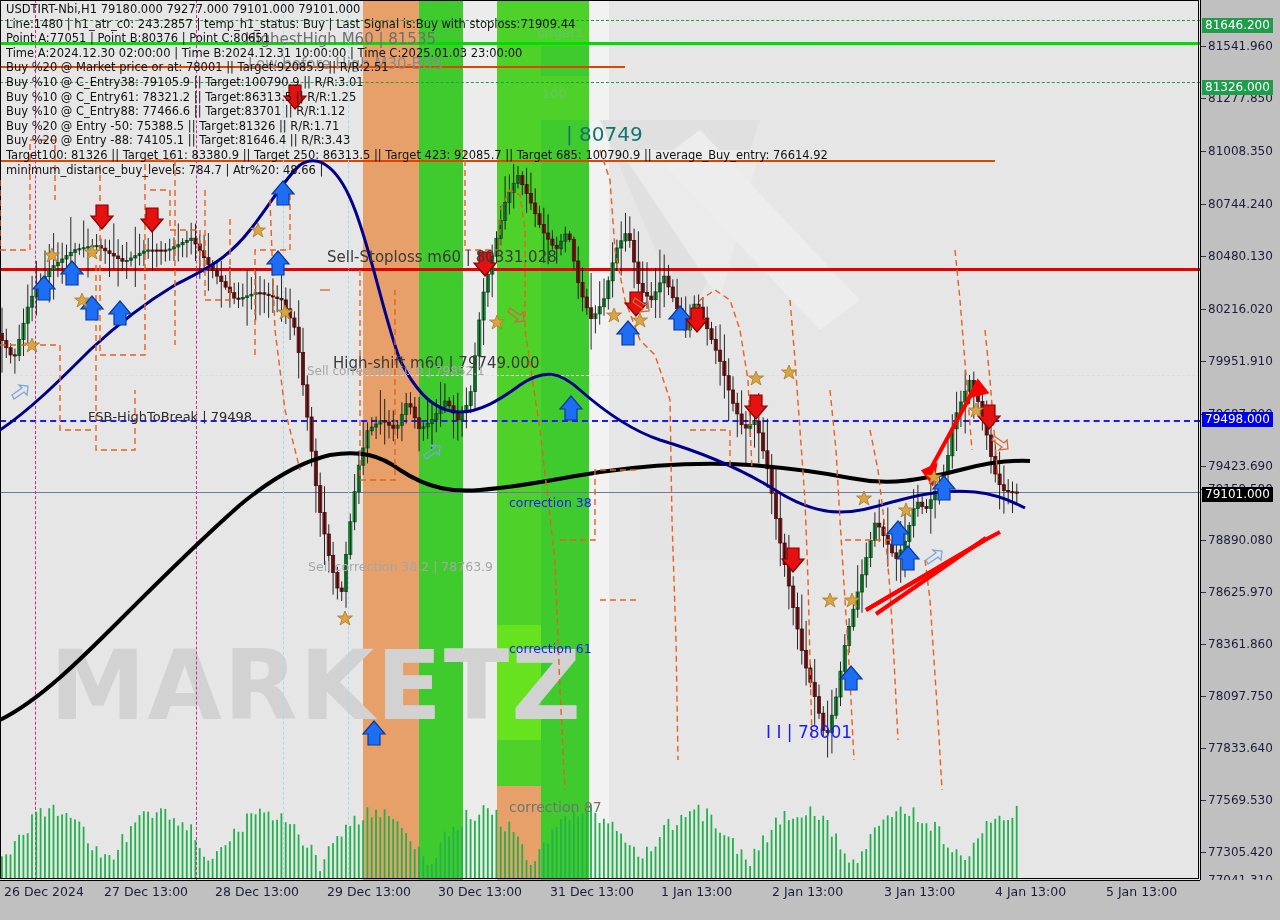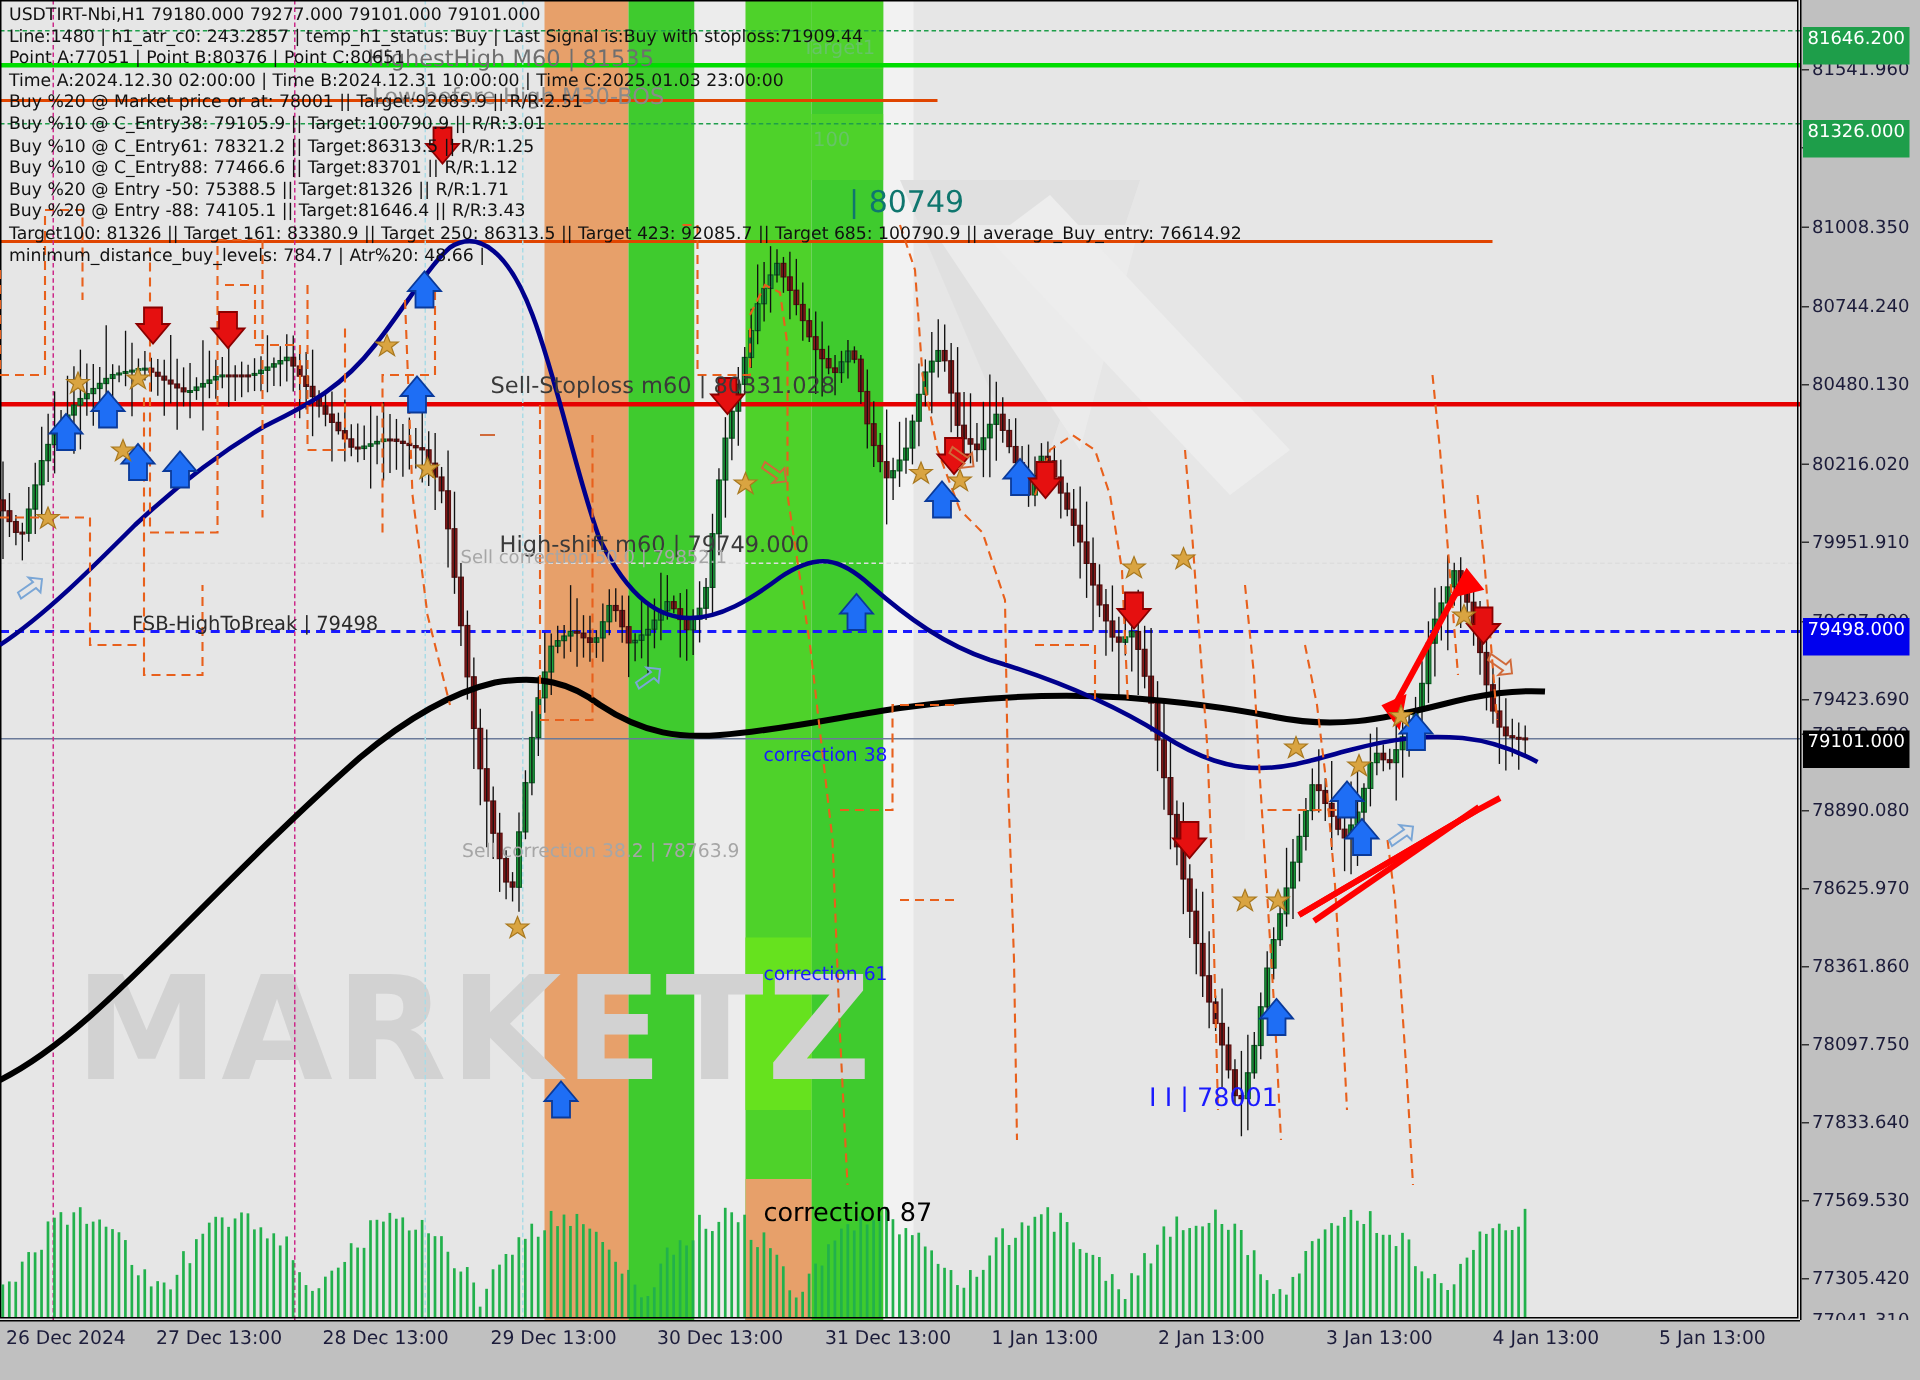--- a/index.html
+++ b/index.html
@@ -22,21 +22,21 @@
   #hdr{position:absolute;left:6px;top:2px;font-size:11.5px;line-height:14.6px;white-space:nowrap;z-index:40;}
   #hdr div{color:#111;}
 
   svg.layer{position:absolute;left:0;top:0;width:1200px;height:880px;overflow:visible;}
 
   
   #paxis{position:absolute;left:1200px;top:0;width:80px;height:880px;background:#c0c0c0;border-left:1px solid #000;box-sizing:border-box;}
   .ptick{position:absolute;left:0;font-size:12px;color:#1c1c3a;white-space:nowrap;}
   .ptick i{position:absolute;left:0;top:7px;width:5px;height:0;border-top:1px solid #333;font-style:normal;}
   .ptick span{position:absolute;left:7px;top:0;}
-  .pbadge{position:absolute;left:1px;height:25px;line-height:15px;padding:0 3px;font-size:12px;white-space:nowrap;}
+  .pbadge{position:absolute;left:1px;height:15px;line-height:15px;padding:0 3px;font-size:12px;white-space:nowrap;}
 
   
   #taxis{position:absolute;left:0;top:880px;width:1200px;height:40px;background:#c0c0c0;border-top:1px solid #000;box-sizing:border-box;}
   .ttick{position:absolute;top:3px;font-size:12.5px;color:#1c1c3a;white-space:nowrap;}
   #corner{position:absolute;left:1200px;top:880px;width:80px;height:40px;background:#c0c0c0;}
 </style>
 </head>
 <body>
 
 <div id="root">
@@ -939,21 +939,21 @@
         <div class="lbl" style="left: 248px; top: 55px; font-size: 15px; color: rgb(138, 138, 138); z-index: 30;">Low before High  M30-BOS</div>
         <div class="lbl" style="left: 535px; top: 25px; font-size: 13px; color: rgb(102, 196, 102); z-index: 30;">Target1</div>
         <div class="lbl" style="left: 542px; top: 86px; font-size: 13px; color: rgb(102, 196, 102); z-index: 30;">100</div>
         <div class="lbl" style="left: 327px; top: 248px; font-size: 15px; color: rgb(58, 58, 58); z-index: 30;">Sell-Stoploss m60 | 80331.028</div>
         <div class="lbl" style="left: 333px; top: 354px; font-size: 15px; color: rgb(58, 58, 58); z-index: 30;">High-shift m60 | 79749.000</div>
         <div class="lbl" style="left: 307px; top: 364px; font-size: 12px; color: rgb(166, 166, 166); z-index: 30;">Sell correction 50.0 | 79852.1</div>
         <div class="lbl" style="left: 88px; top: 409px; font-size: 13px; color: rgb(42, 42, 42); z-index: 30;">FSB-HighToBreak | 79498</div>
         <div class="lbl" style="left: 308px; top: 559px; font-size: 12.5px; color: rgb(166, 166, 166); z-index: 30;">Sell correction 38.2 | 78763.9</div>
         <div class="lbl" style="left: 509px; top: 495px; font-size: 12.5px; color: rgb(26, 26, 255); z-index: 30;">correction 38</div>
         <div class="lbl" style="left: 509px; top: 641px; font-size: 12.5px; color: rgb(26, 26, 255); z-index: 30;">correction 61</div>
-        <div class="lbl" style="left: 509px; top: 799px; font-size: 17px; color: #000000; z-index: 30;">correction 87</div>
+        <div class="lbl" style="left: 509px; top: 799px; font-size: 14px; color: #737373; z-index: 30;">correction 87</div>
         <div class="lbl" style="left: 566px; top: 122px; font-size: 20px; color: #0f766e; z-index: 30;">| 80749</div>
         <div class="lbl" style="left: 766px; top: 722px; font-size: 17px; color: rgb(26, 26, 255); z-index: 30;">I I | 78001</div>
       </div>
 
     <div id="plotborder"></div>
   </div>
 
   <div id="paxis">
       <div class="ptick" style="top: 39px;">
         <i></i>

